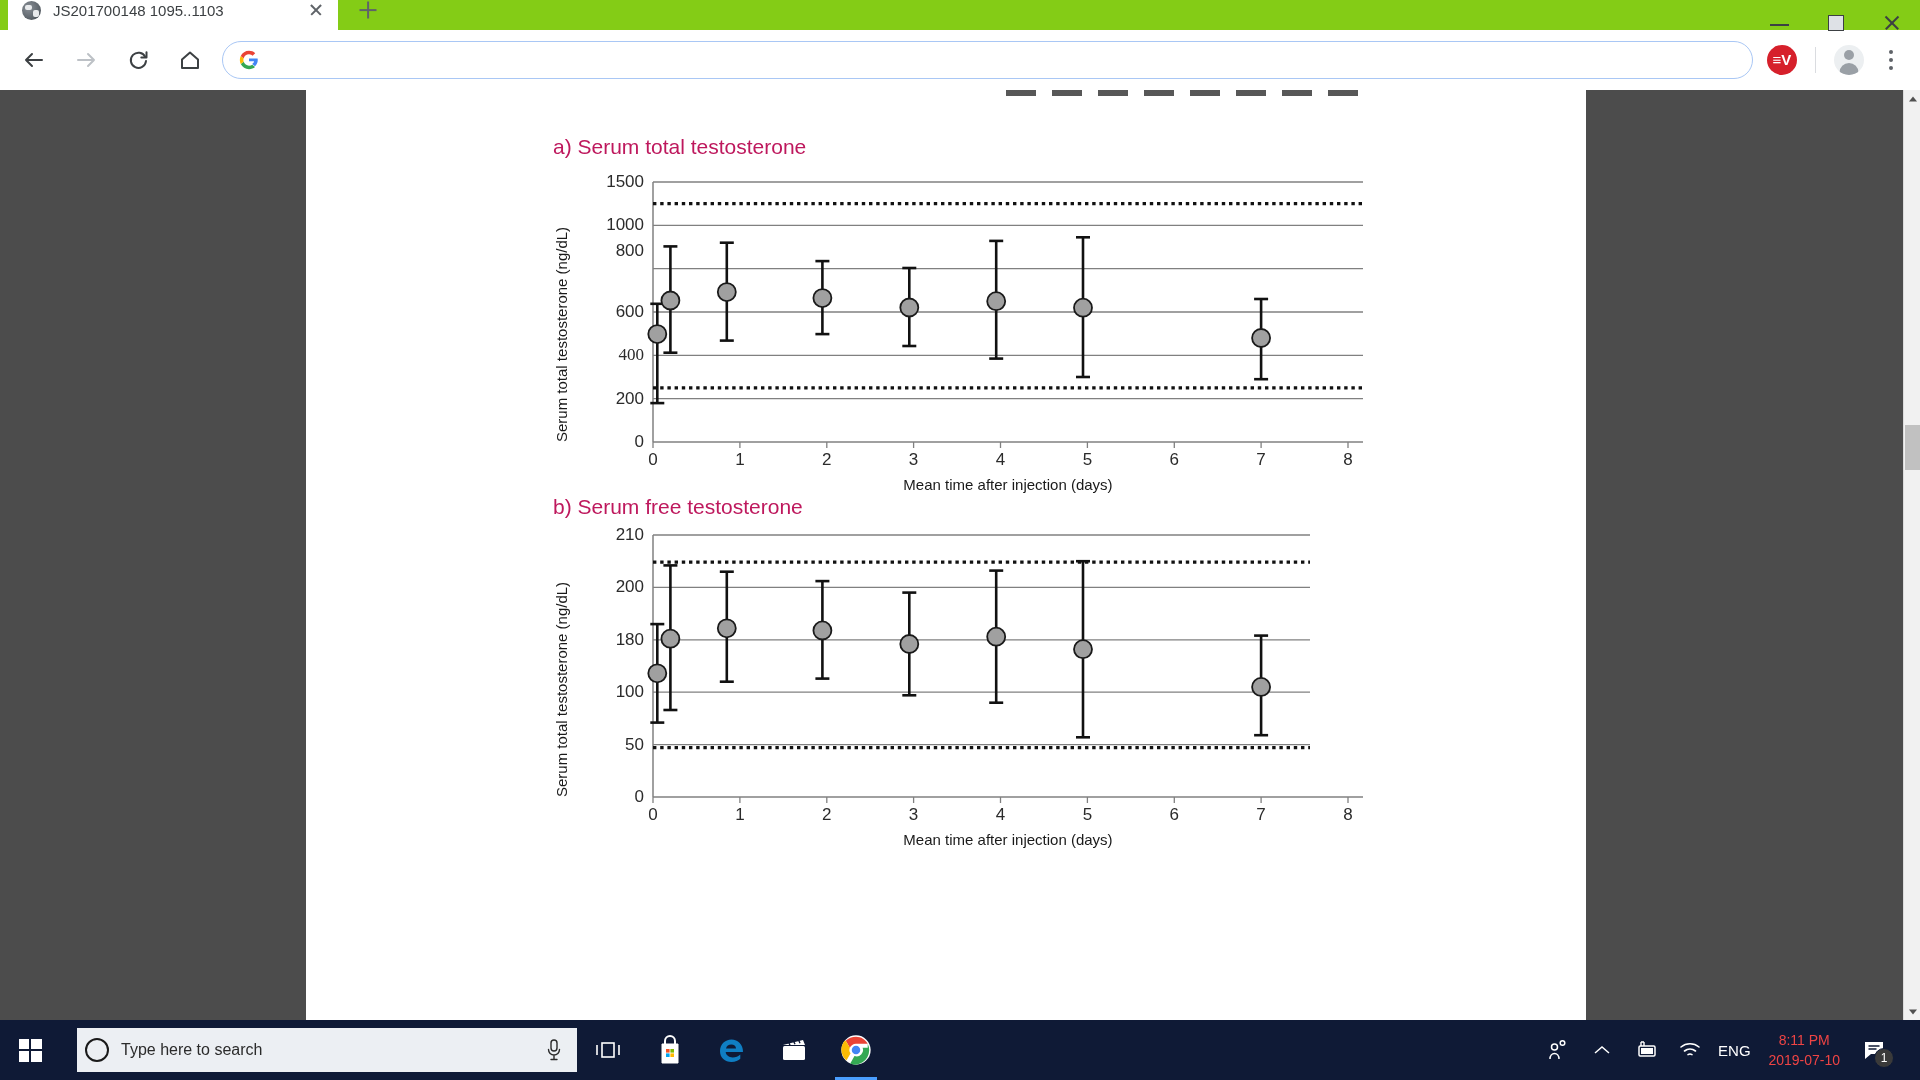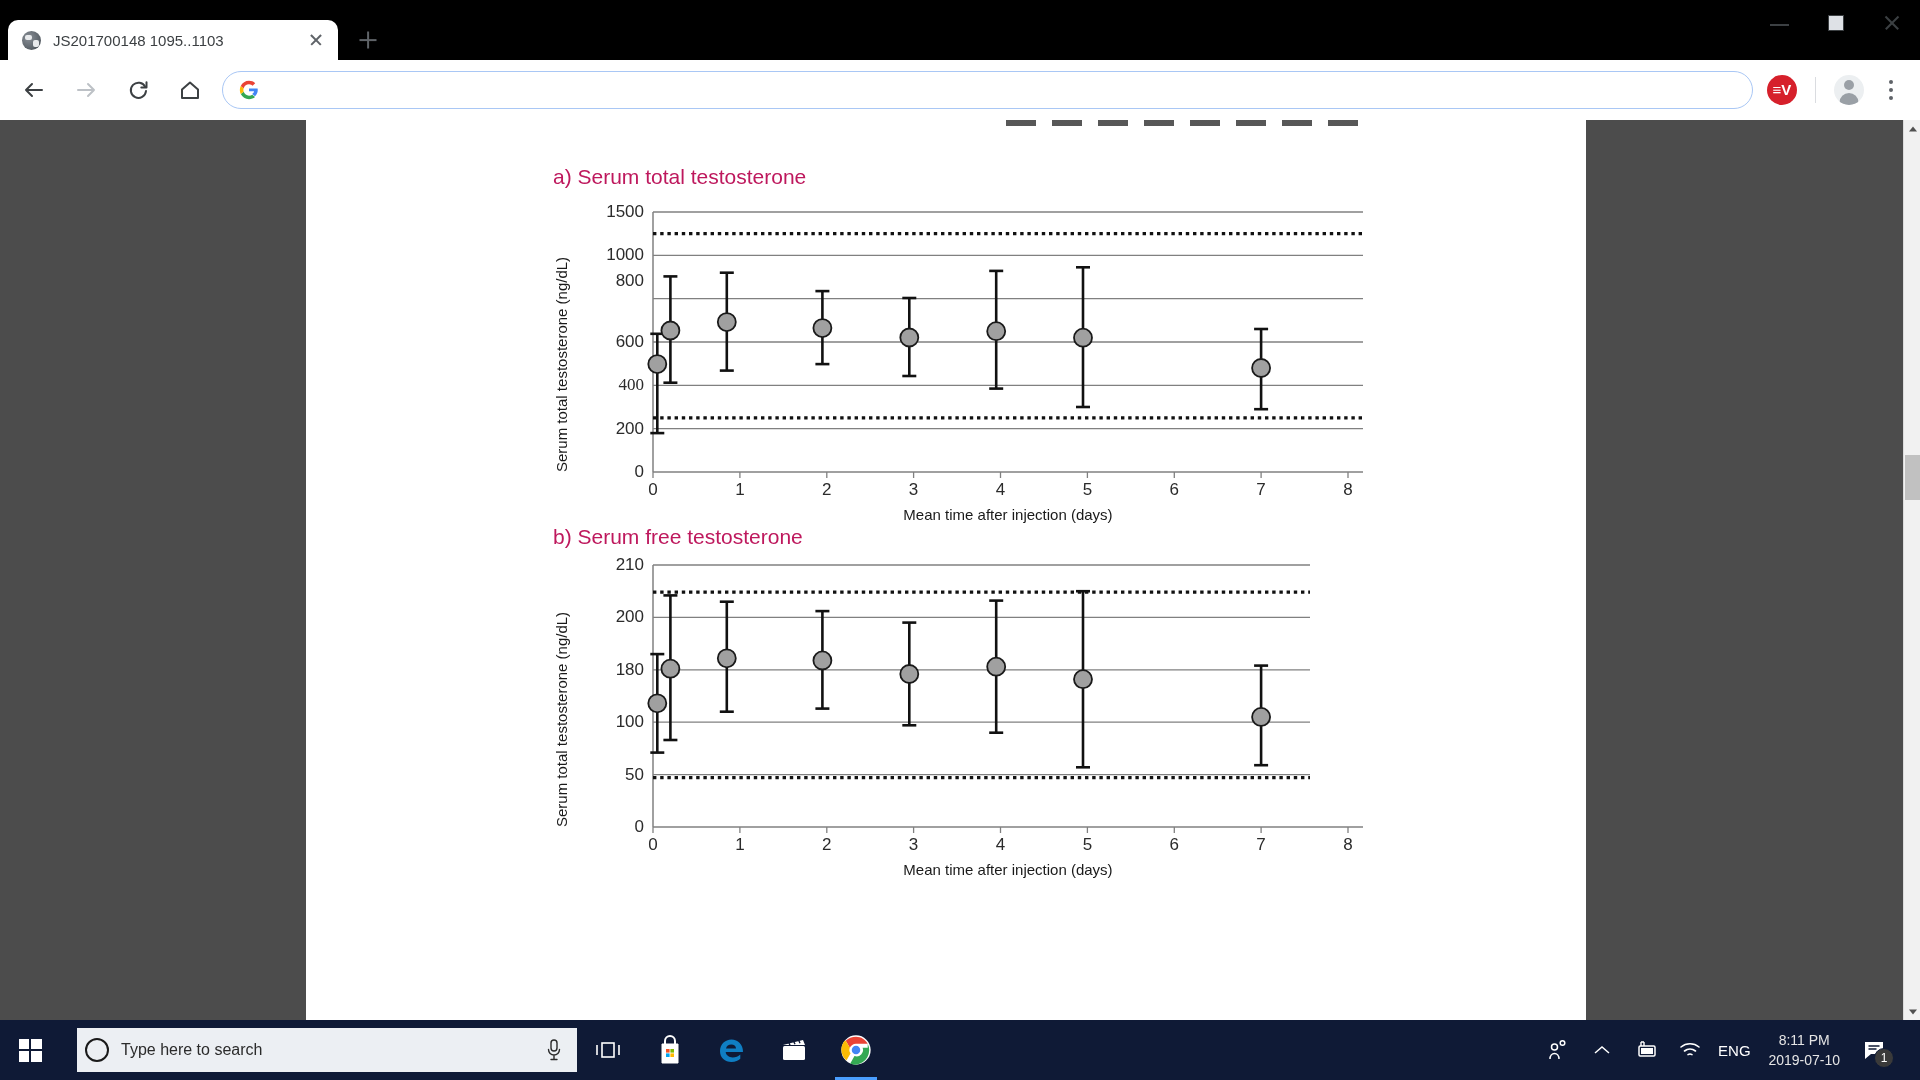--- a/index.html
+++ b/index.html
@@ -6,21 +6,21 @@
   html, body { width: 1920px; height: 1080px; overflow: hidden; }
   body {
     font-family: "Liberation Sans", sans-serif;
     background: #ffffff;
   }
 
   
   .browser { width: 1920px; height: 1020px; display: flex; flex-direction: column; }
 
   .tabstrip {
-    height: 60px; background: #000000; display: flex; align-items: flex-end;
+    height: 30px; background: #84cc16; display: flex; align-items: flex-end;
     position: relative; padding-left: 8px;
   }
   .tab {
     height: 40px; width: 330px; background: #ffffff;
     border-radius: 10px 10px 0 0; display: flex; align-items: center;
     padding: 0 10px 0 14px; position: relative;
   }
   .tab-favicon {
     width: 19px; height: 19px; border-radius: 50%;
     background: radial-gradient(circle at 35% 35%, #8a9097 0%, #5f666d 60%, #3c4248 100%);
@@ -189,21 +189,21 @@
   .search-text { margin-left: 12px; font-size: 16px; color: #2b2b2b; flex: 1; }
   .mic { width: 18px; height: 22px; position: relative; flex: 0 0 auto; margin-right: 6px; }
   .tb-item { width: 62px; height: 60px; display: flex; align-items: center; justify-content: center;
              position: relative; }
   .tb-item.active::after {
     content: ""; position: absolute; bottom: 0; left: 10px; right: 10px; height: 3px; background: #4a9eff;
   }
   .tray { margin-left: auto; display: flex; align-items: center; height: 60px; padding-right: 24px; }
   .tray-ico { width: 44px; height: 60px; display: flex; align-items: center; justify-content: center;
               color: #ffffff; font-size: 15px; }
-  .clock { color: #e5e5e5; font-size: 14px; line-height: 1.45; text-align: center; padding: 0 12px; }
+  .clock { color: #ef4444; font-size: 14px; line-height: 1.45; text-align: center; padding: 0 12px; }
   .notif { width: 44px; height: 60px; display: flex; align-items: center; justify-content: center; position: relative; }
   .notif-badge {
     position: absolute; right: 2px; bottom: 12px; width: 20px; height: 20px; border-radius: 50%;
     background: #3a3a3a; color: #fff; font-size: 12px; display: flex; align-items: center;
     justify-content: center; border: 1px solid #0f1a36;
   }
 </style>
 </head>
 <body>
 

